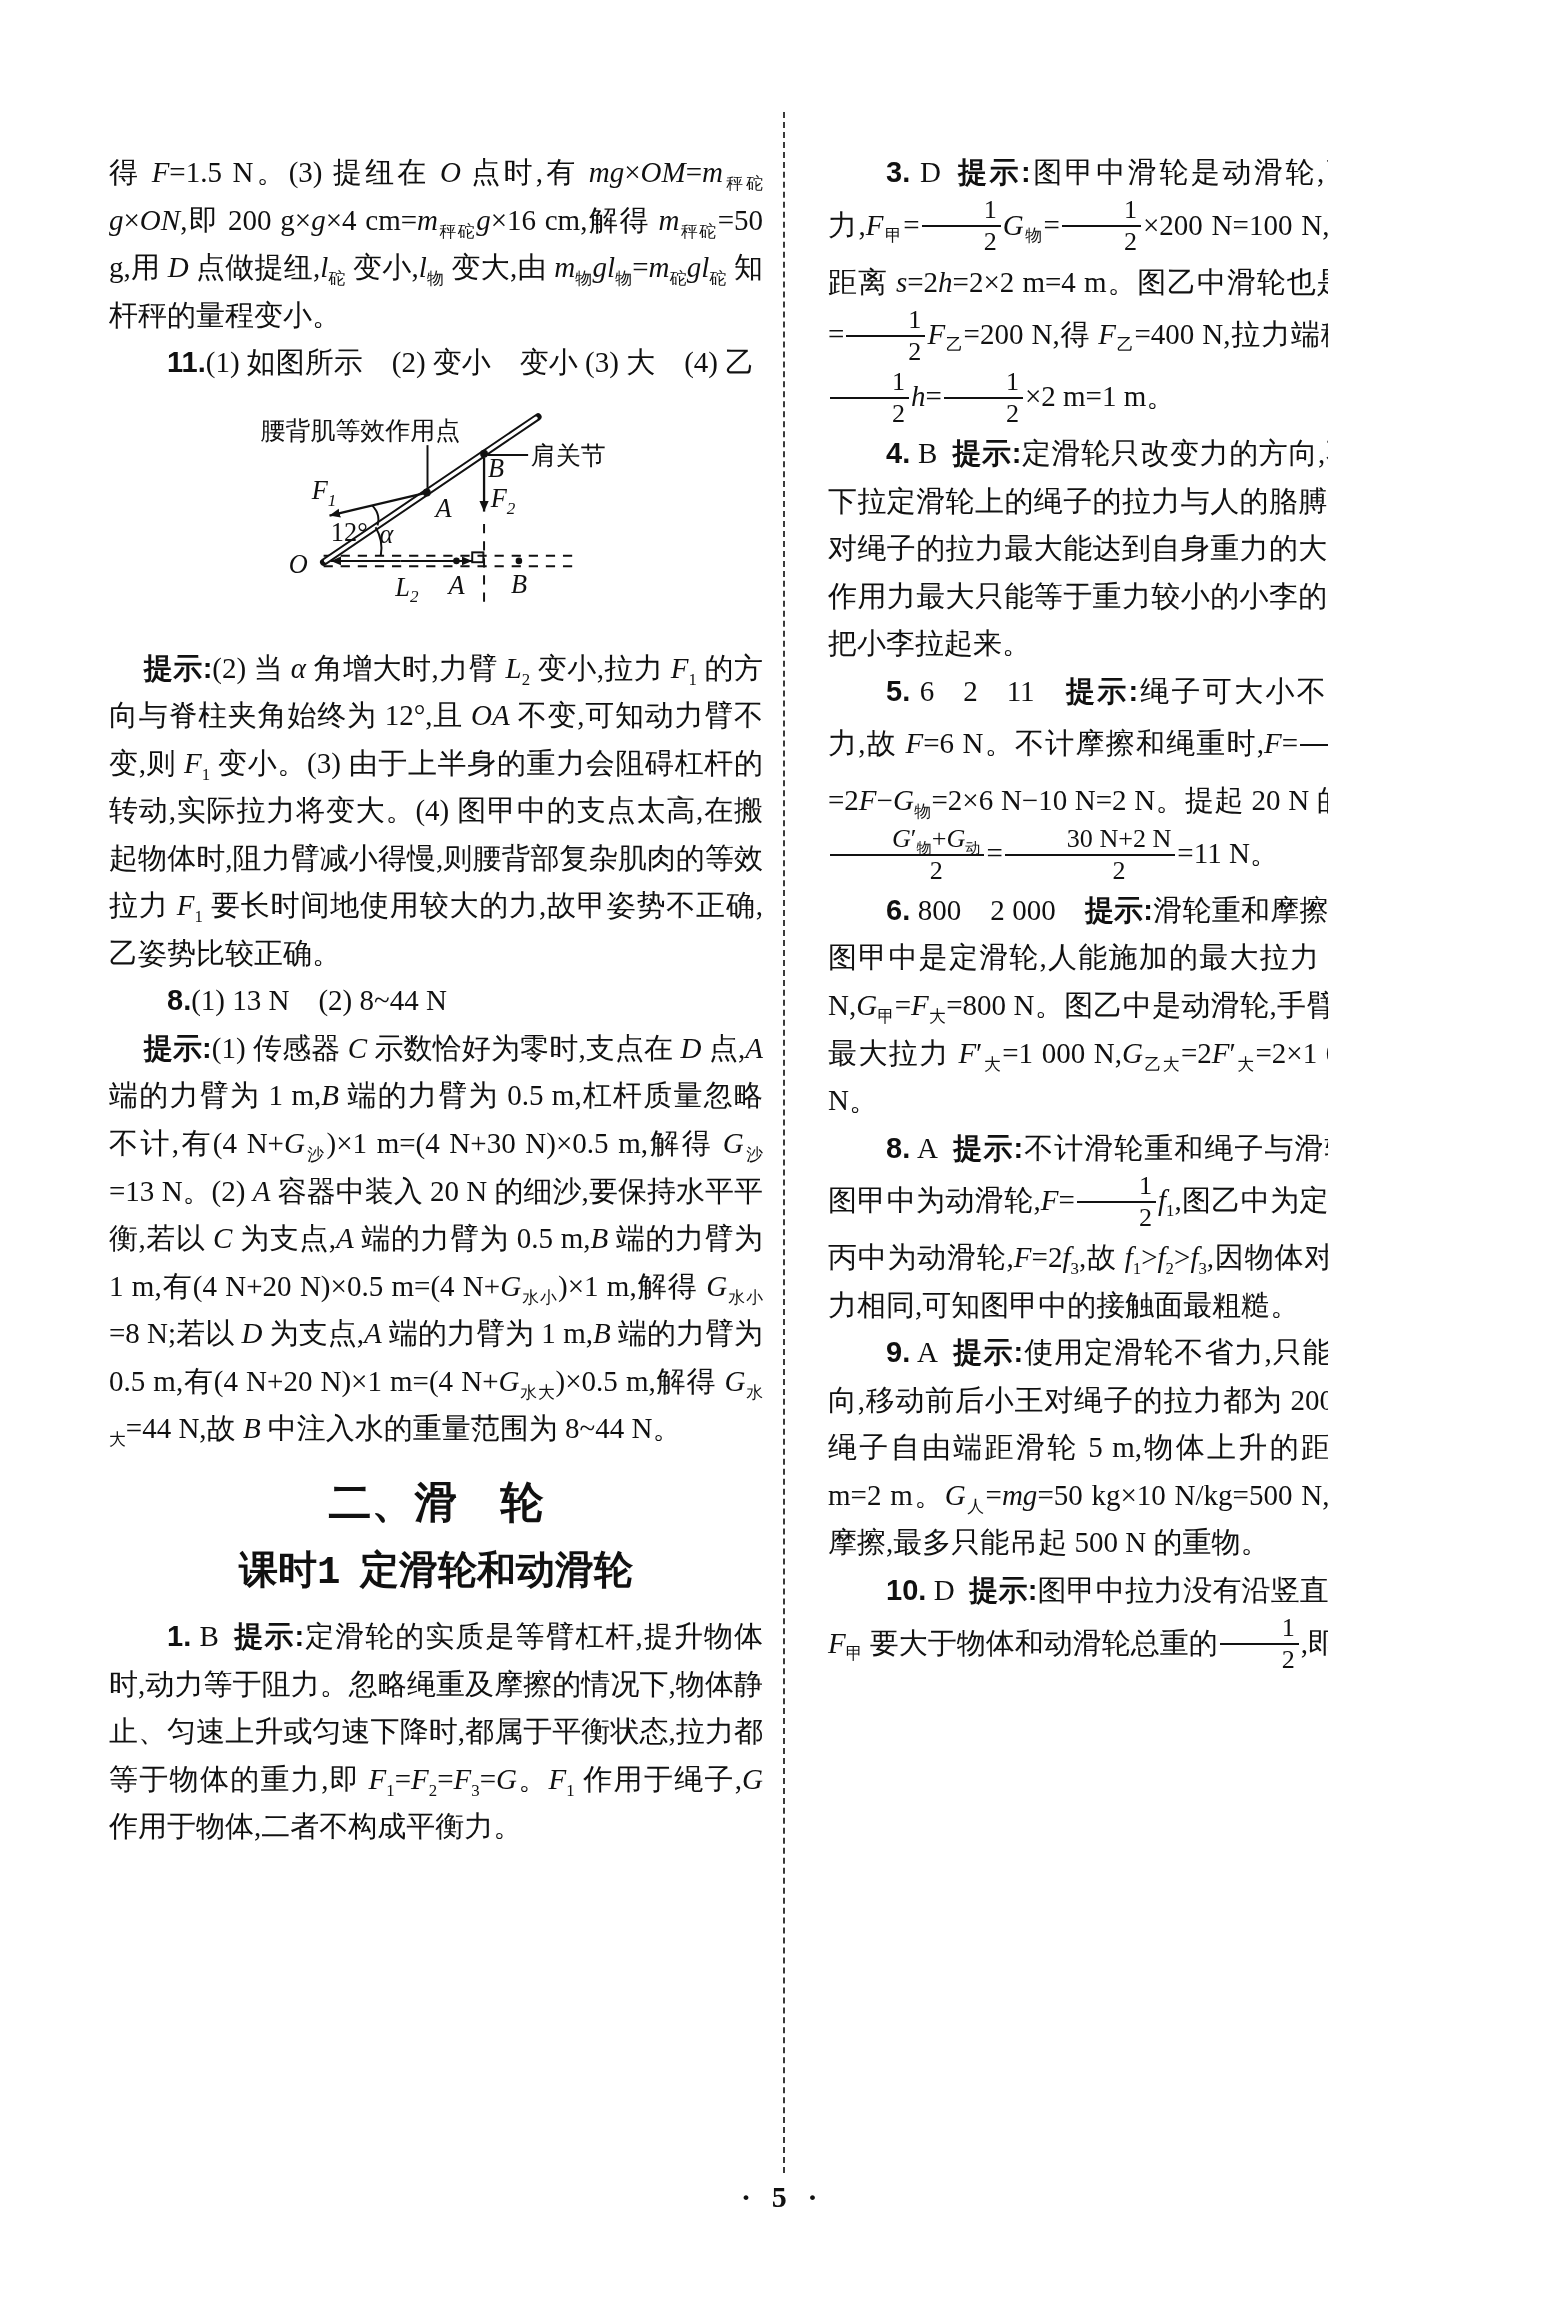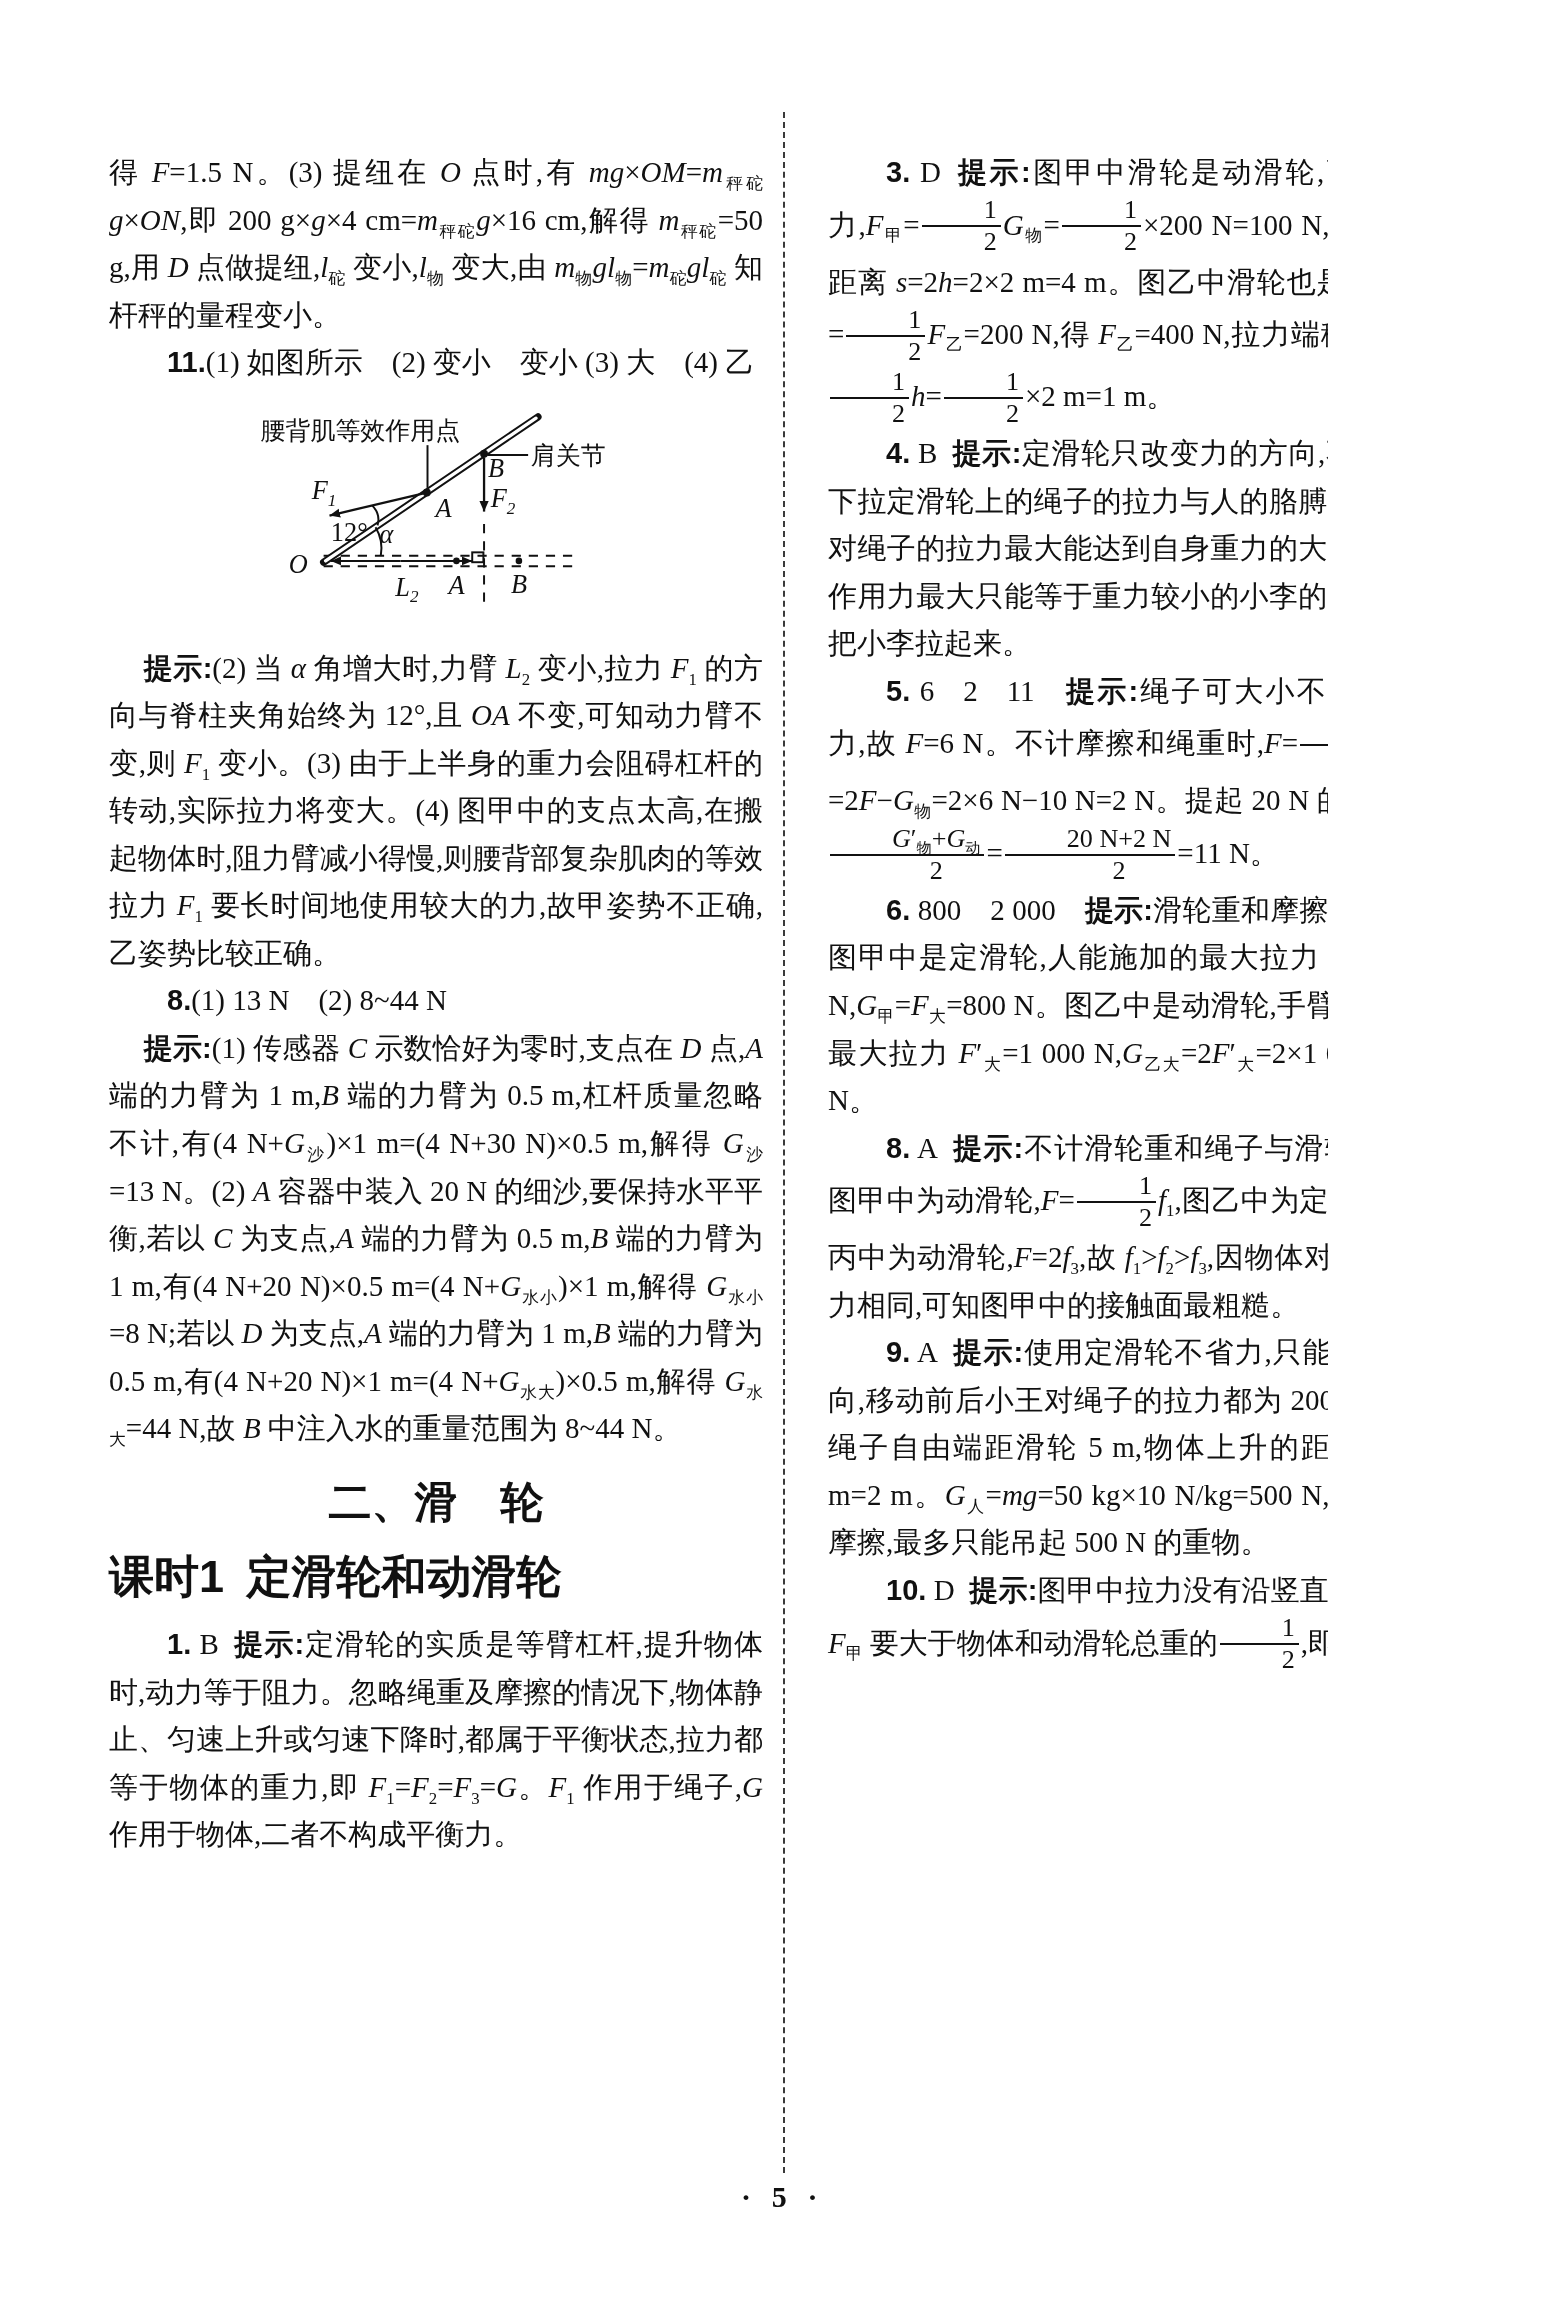--- a/index.html
+++ b/index.html
@@ -10,21 +10,21 @@
   .col-right{left:828px;}
   .divider{position:absolute;left:783px;top:112px;height:2061px;width:0;border-left:2.6px dashed #3a3a3a;}
   .blk{margin:0;padding:0;}
   .answer{text-indent:2em;}
   .hint{text-indent:1.2em;}
   .cont{text-indent:0;}
   .blk b{font-family:"Liberation Sans","DejaVu Sans",sans-serif;font-weight:700;}
   .blk i{font-style:italic;}
   .blk sub{font-size:0.58em;line-height:0;}
   .h1{font-family:Liberation Sans, sans-serif;font-weight:700;font-size:43px;text-align:center;text-indent:0;line-height:1.3;margin:22.4px 0 17px 0;}
-  .h2{font-family:Liberation Sans, sans-serif;font-weight:700;font-size:45px;text-align:left;text-indent:0;line-height:1.3;margin:12px 0 14.5px 0;}
+  .h2{font-family:Liberation Mono, monospace;font-weight:700;font-size:39px;text-align:center;text-indent:0;line-height:1.3;margin:12px 0 14.5px 0;}
   .frac{display:inline-flex;flex-direction:column;vertical-align:middle;text-align:center;line-height:1.15;font-size:0.9em;margin:0 2px;position:relative;top:-1.3px;}
   .frac .fn{border-bottom:2px solid #111;padding:0 4px;}
   .frac .fd{padding:0 4px;}
   .figure{position:relative;width:382px;height:217px;margin:22.4px 0 18.4px 140px;}
   .figure svg{display:block;}
   .svgvar{font-family:"Liberation Serif","DejaVu Serif",serif;font-style:italic;font-size:40px;fill:#111;}
   .svgnum{font-family:"Liberation Serif","DejaVu Serif",serif;font-size:40px;fill:#111;}
   .svgcjk{font-family:"Liberation Serif","DejaVu Serif",serif;font-size:38px;fill:#111;}
   .svgsub{font-size:26px;}
   .footer{position:absolute;left:700px;top:2180px;width:165px;text-align:center;font-size:30px;font-weight:bold;letter-spacing:6.6px;font-family:"Liberation Serif",serif;}
@@ -123,21 +123,21 @@
             <span class="fd">2</span>
           </span>×2 m=1 m。</p>
         <p class="blk answer"><b>4.</b> B <b>提示:</b>定滑轮只改变力的方向,不能省力;向下拉定滑轮上的绳子的拉力与人的胳膊的举力无关,对绳子的拉力最大能达到自身重力的大小,绳子上的作用力最大只能等于重力较小的小李的重力,小胖能把小李拉起来。</p>
         <p class="blk answer"><b>5.</b> 6 2 11 <b>提示:</b>绳子可大小不变地传递拉力,故 <i>F</i>=6 N。不计摩擦和绳重时,<i>F</i>=<span class="frac">
             <span class="fn"><i>G</i>+<i>G</i><sub>动</sub></span>
             <span class="fd">2</span>
           </span>,<i>G</i><sub>动</sub>=2<i>F</i>−<i>G</i><sub>物</sub>=2×6 N−10 N=2 N。提起 20 N 的物体时,<i>F</i>′=<span class="frac">
             <span class="fn"><i>G</i>′<sub>物</sub>+<i>G</i><sub>动</sub></span>
             <span class="fd">2</span>
           </span>=<span class="frac">
-            <span class="fn">20 N+2 N</span>
+            <span class="fn">30 N+2 N</span>
             <span class="fd">2</span>
           </span>=11 N。</p>
         <p class="blk answer"><b>6.</b> 800 2 000 <b>提示:</b>滑轮重和摩擦均忽略不计,图甲中是定滑轮,人能施加的最大拉力 <i>F</i><sub>大</sub>=<i>G</i><sub>人</sub>=800 N,<i>G</i><sub>甲</sub>=<i>F</i><sub>大</sub>=800 N。图乙中是动滑轮,手臂所能发挥的最大拉力 <i>F</i>′<sub>大</sub>=1 000 N,<i>G</i><sub>乙大</sub>=2<i>F</i>′<sub>大</sub>=2×1 000 N=2 000 N。</p>
         <p class="blk answer"><b>8.</b> A <b>提示:</b>不计滑轮重和绳子与滑轮间的摩擦,图甲中为动滑轮,<i>F</i>=<span class="frac">
             <span class="fn">1</span>
             <span class="fd">2</span>
           </span><i>f</i><sub>1</sub>,图乙中为定滑轮,<i>F</i>=<i>f</i><sub>2</sub>,图丙中为动滑轮,<i>F</i>=2<i>f</i><sub>3</sub>,故 <i>f</i><sub>1</sub>&gt;<i>f</i><sub>2</sub>&gt;<i>f</i><sub>3</sub>,因物体对水平面的压力相同,可知图甲中的接触面最粗糙。</p>
         <p class="blk answer"><b>9.</b> A <b>提示:</b>使用定滑轮不省力,只能改变力的方向,移动前后小王对绳子的拉力都为 200 N。移动后绳子自由端距滑轮 5 m,物体上升的距离为 5 m−3 m=2 m。<i>G</i><sub>人</sub>=<i>mg</i>=50 kg×10 N/kg=500 N,不计绳重和摩擦,最多只能吊起 500 N 的重物。</p>
         <p class="blk answer"><b>10.</b> D <b>提示:</b>图甲中拉力没有沿竖直方向,故拉力 <i>F</i><sub>甲</sub> 要大于物体和动滑轮总重的<span class="frac">
             <span class="fn">1</span>

